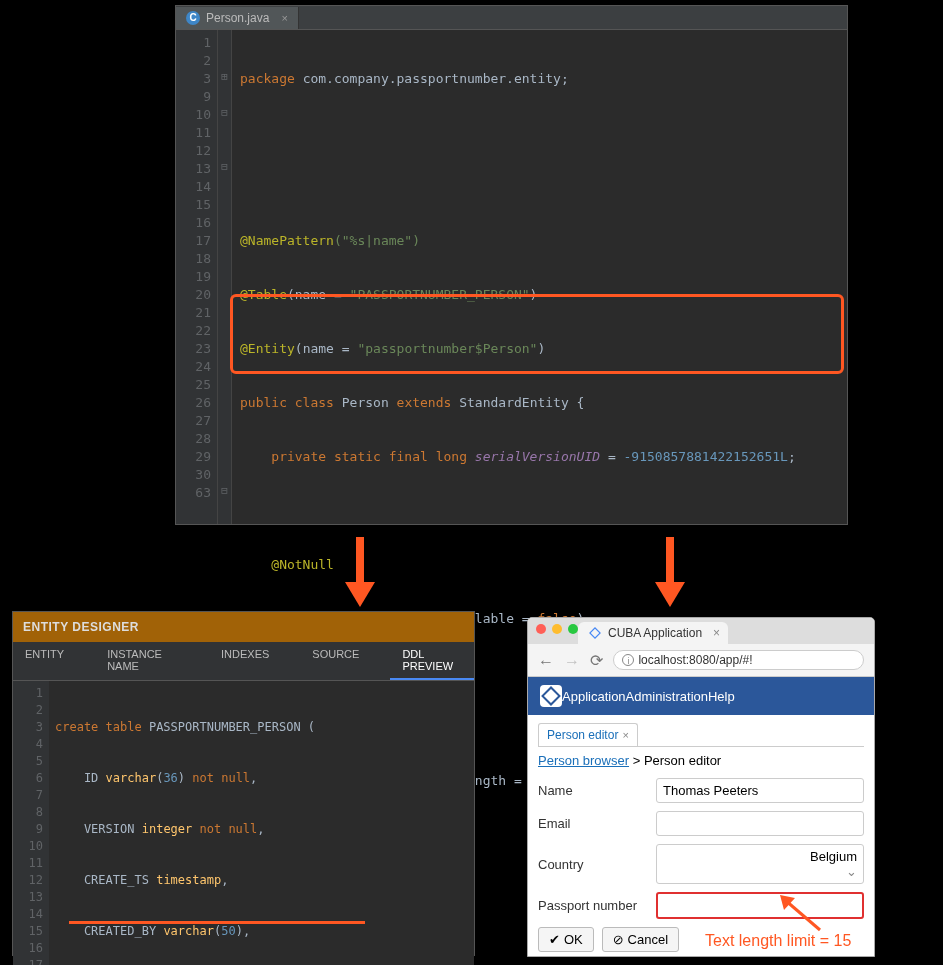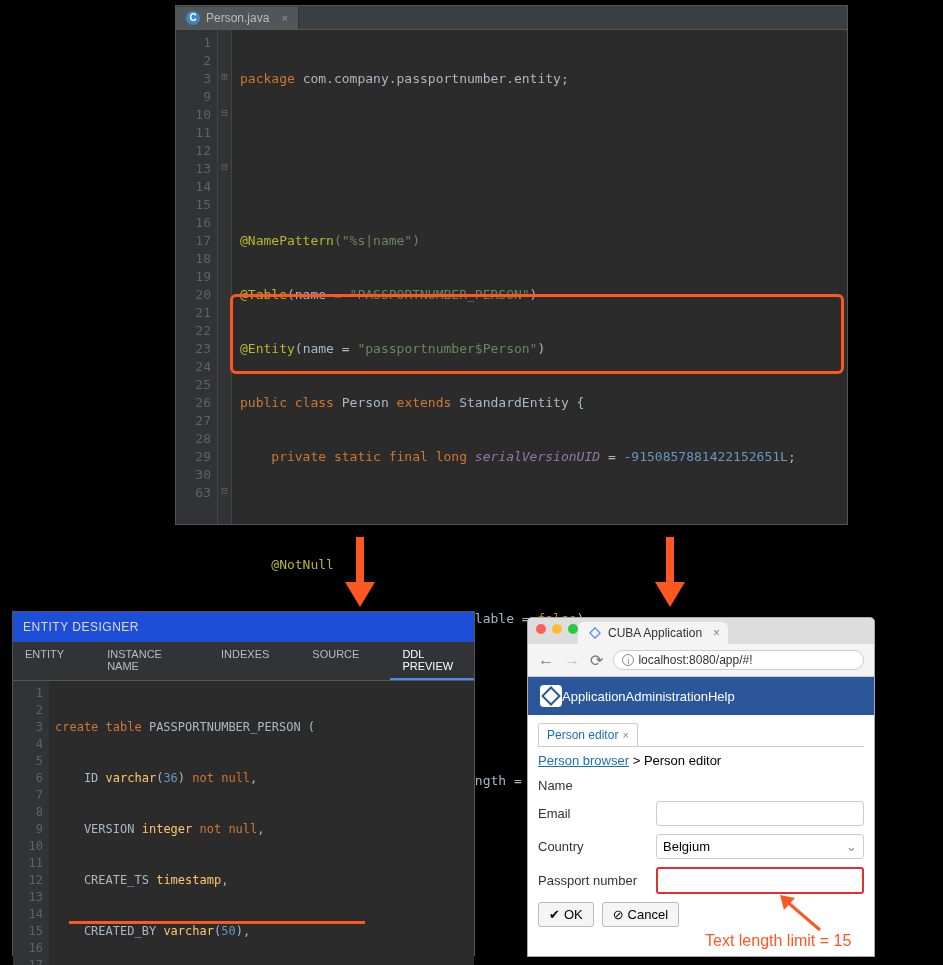--- a/index.html
+++ b/index.html
@@ -117,24 +117,24 @@
 
   
   .designer {
     position: absolute;
     top: 611px; left: 12px;
     width: 463px; height: 345px;
     background: #2b2b2b;
     border: 1px solid #555;
   }
   .designer-title {
-    background: #1d4ed8;
+    background: #a16207;
     color: #ddd;
     font-family: sans-serif;
-    font-weight: normal;
+    font-weight: bold;
     font-size: 12px;
     padding: 8px 10px;
     letter-spacing: 0.5px;
   }
   .designer-tabs {
     background: #313335;
     display: flex;
     font-family: sans-serif;
     font-size: 11px;
     color: #bbb;
@@ -324,21 +324,22 @@
     padding: 4px 6px;
     font-size: 13px;
     background: #fff;
   }
   .form-row input.err {
     border: 2px solid #e03030;
   }
   .select {
     display: flex;
     justify-content: space-between;
-    align-items: flex-start;
+    align-items: flex-end;
+    flex-direction: column;
   }
   .select .chev {
     color: #888;
   }
   .btn-row {
     display: flex;
     gap: 8px;
     margin-top: 6px;
   }
   .btn {
@@ -551,20 +552,21 @@
   <div class="app-body">
     <div class="app-tab">
       <span>Person editor</span>
       <span class="x">×</span>
     </div>
     <div class="crumb">
       <a href="#">Person browser</a><span> &gt; </span><span>Person editor</span>
     </div>
     <div class="form-row">
       <label>Name</label>
+      <input value="Thomas Peeters" style="">
     </div>
     <div class="form-row">
       <label>Email</label>
       <input value="" style="">
     </div>
     <div class="form-row">
       <label>Country</label>
       <div class="select">
         <span>Belgium</span>
         <span class="chev">⌄</span>

